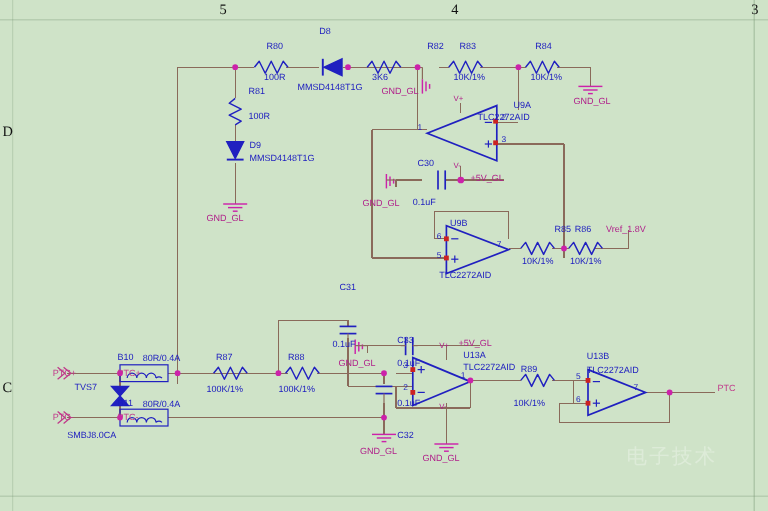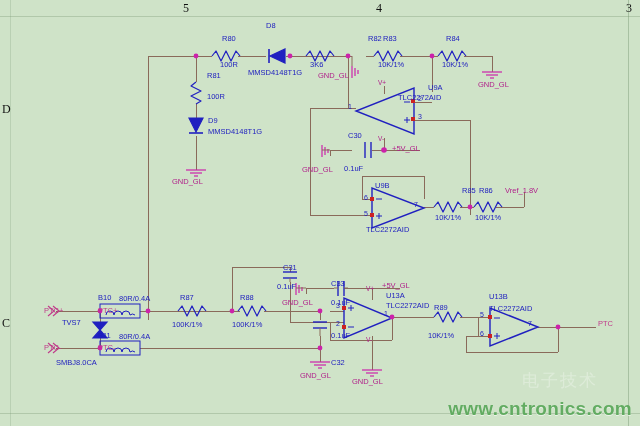--- a/index.html
+++ b/index.html
@@ -356,21 +356,21 @@
     <div class="lbl des" style="left:266px;top:22px;">D8</div>
     <div class="lbl des" style="left:248px;top:69px;">MMSD4148T1G</div>
 
     <div class="lbl des" style="left:207px;top:72px;">R81</div>
     <div class="lbl des" style="left:207px;top:93px;">100R</div>
 
     <div class="lbl des" style="left:208px;top:117px;">D9</div>
     <div class="lbl des" style="left:208px;top:128px;">MMSD4148T1G</div>
     <div class="lbl gnd" style="left:172px;top:178px;">GND_GL</div>
 
-    <div class="lbl des" style="left:324px;top:35px;padding-left:44px;">R82</div>
+    <div class="lbl des" style="left:312px;top:35px;padding-left:44px;">R82</div>
     <div class="lbl des" style="left:310px;top:61px;">3K6</div>
 
     <div class="lbl des" style="left:383px;top:35px;">R83</div>
     <div class="lbl des" style="left:378px;top:61px;">10K/1%</div>
     <div class="lbl gnd" style="left:318px;top:72px;">GND_GL</div>
 
     <div class="lbl des" style="left:446px;top:35px;">R84</div>
     <div class="lbl des" style="left:442px;top:61px;">10K/1%</div>
     <div class="lbl gnd" style="left:478px;top:81px;">GND_GL</div>
 
@@ -410,21 +410,21 @@
     <div class="lbl des" style="left:98px;top:294px;">B10</div>
     <div class="lbl des" style="left:119px;top:295px;">80R/0.4A</div>
     <div class="lbl des" style="left:98px;top:332px;">B11</div>
     <div class="lbl des" style="left:119px;top:333px;">80R/0.4A</div>
 
     <div class="lbl des" style="left:180px;top:294px;">R87</div>
     <div class="lbl des" style="left:172px;top:321px;">100K/1%</div>
     <div class="lbl des" style="left:240px;top:294px;">R88</div>
     <div class="lbl des" style="left:232px;top:321px;">100K/1%</div>
 
-    <div class="lbl des" style="left:283px;top:264px;">C31</div>
+    <div class="lbl des" style="left:283px;top:236px;">C31</div>
     <div class="lbl des" style="left:277px;top:283px;">0.1uF</div>
     <div class="lbl des" style="left:331px;top:280px;">C33</div>
     <div class="lbl des" style="left:331px;top:299px;">0.1uF</div>
     <div class="lbl gnd" style="left:282px;top:299px;">GND_GL</div>
     <div class="lbl des" style="left:331px;top:328px;margin-top:31px;">C32</div>
     <div class="lbl des" style="left:331px;top:332px;">0.1uF</div>
     <div class="lbl gnd" style="left:300px;top:372px;">GND_GL</div>
 
     <div class="lbl net" style="left:382px;top:282px;">+5V_GL</div>
     <div class="lbl ic" style="left:386px;top:292px;">U13A</div>
@@ -440,16 +440,15 @@
     <div class="lbl des" style="left:428px;top:332px;">10K/1%</div>
 
     <div class="lbl ic" style="left:489px;top:293px;">U13B</div>
     <div class="lbl ic" style="left:489px;top:305px;">TLC2272AID</div>
     <div class="lbl pin" style="left:480px;top:311px;">5</div>
     <div class="lbl pin" style="left:480px;top:330px;">6</div>
     <div class="lbl pin" style="left:528px;top:320px;">7</div>
     <div class="lbl port" style="left:562px;top:320px;">PTC</div>
 
     <div id="watermark-cn">电子技术</div>
-    <div id="watermark">www.cntronics.com</div>
 
   </div>
 </div>
 
 </body></html>

